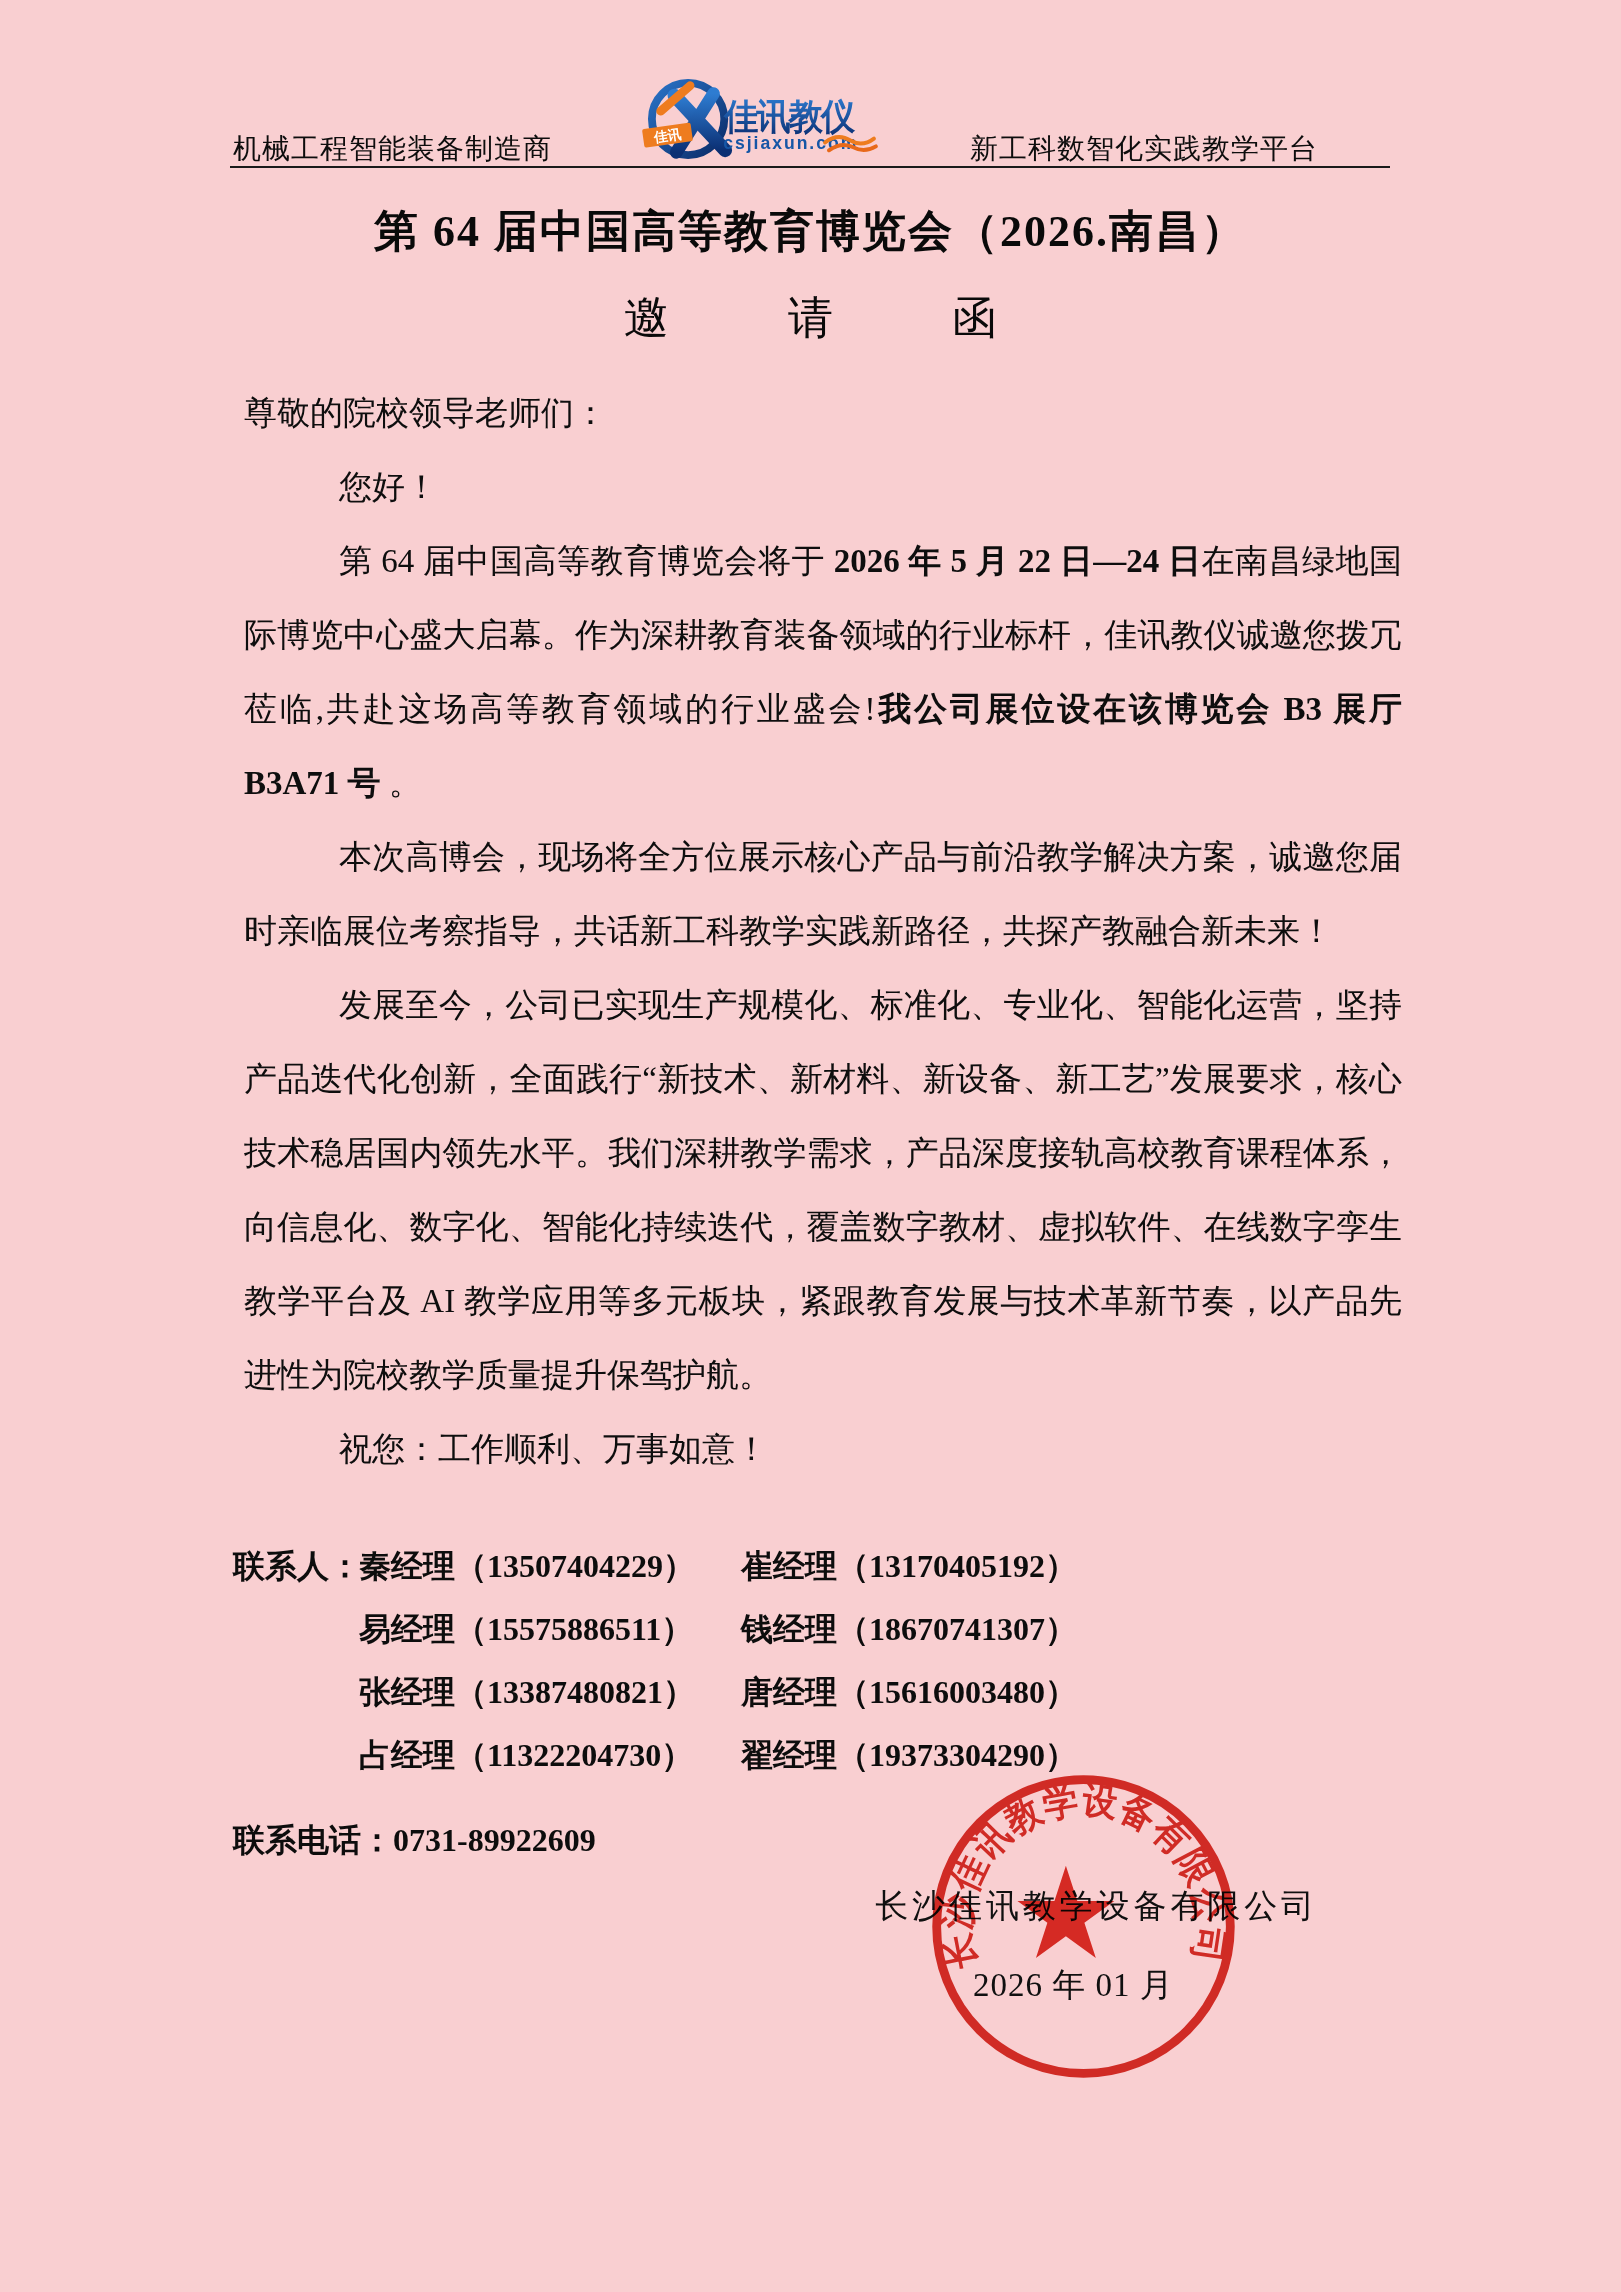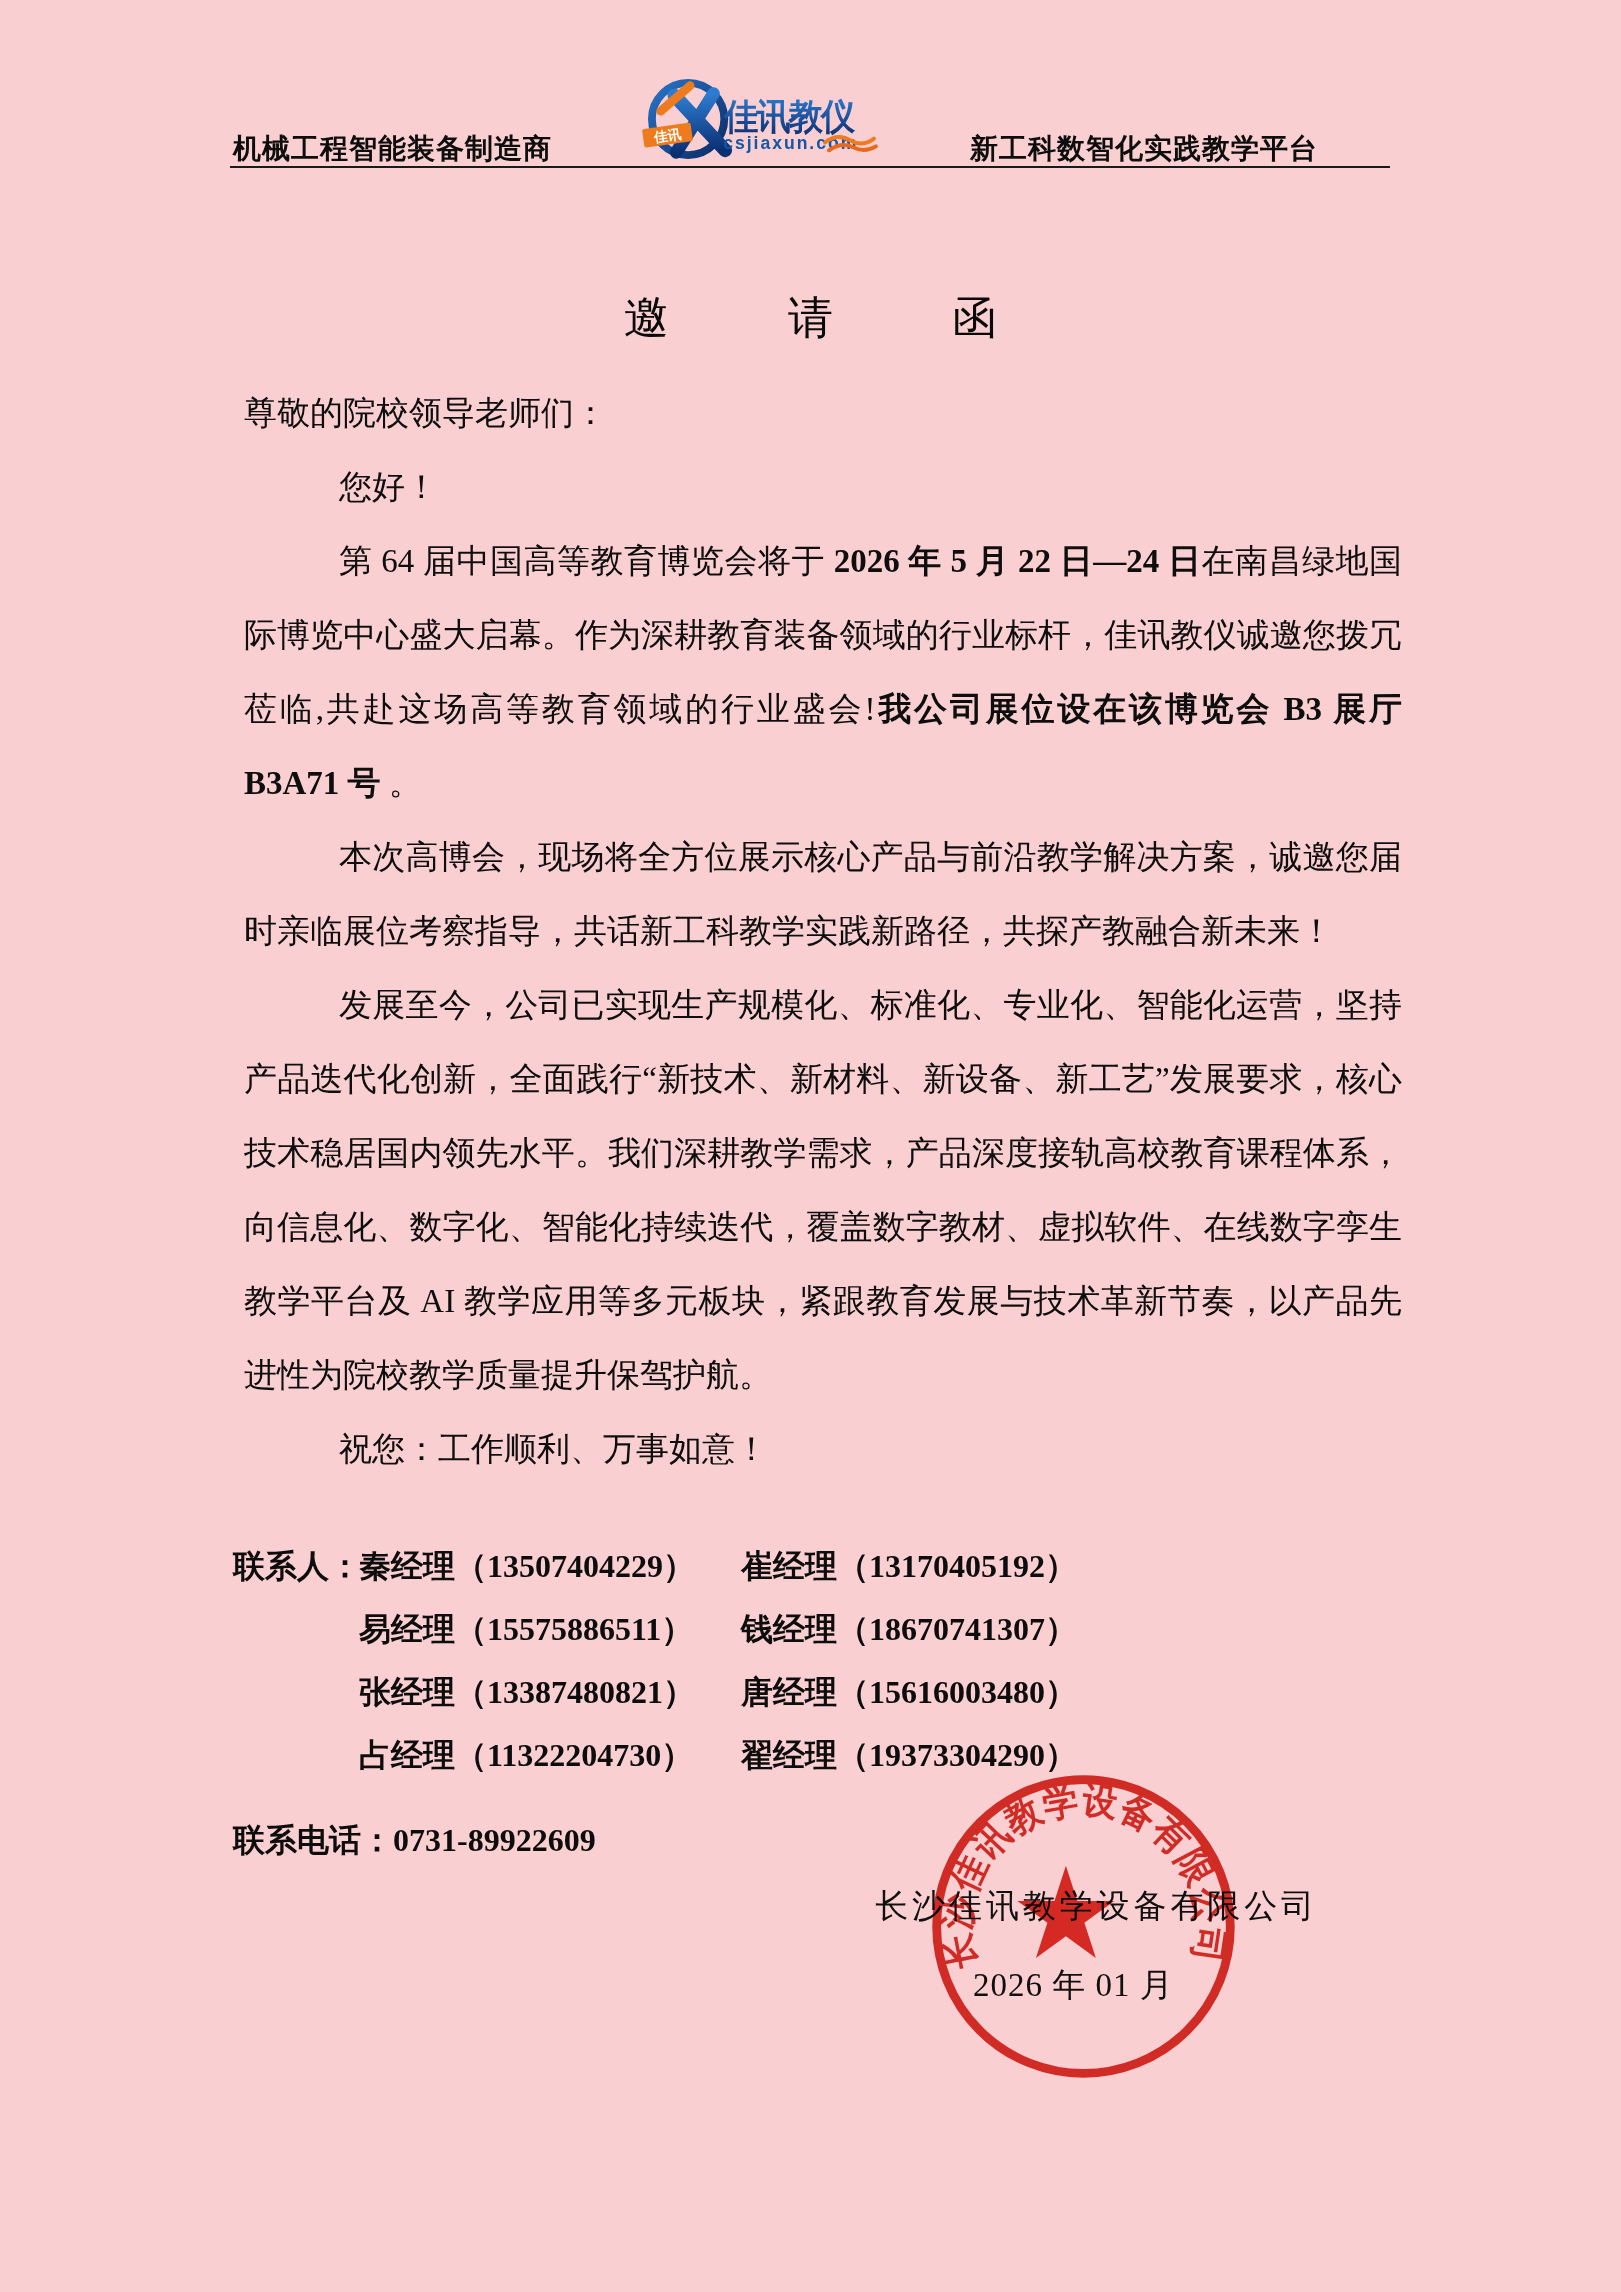--- a/index.html
+++ b/index.html
@@ -7,21 +7,21 @@
     position:relative;
     width:1621px;height:2293px;
     background:#f9cfd1;
     font-family:"Liberation Serif","DejaVu Serif",serif;
     color:#111;
     overflow:hidden;
   }
   
   .tagline{
     position:absolute;top:130px;
-    font-size:28px;font-weight:bold;letter-spacing:1px;
+    font-size:28px;font-weight:normal;letter-spacing:1px;
     color:#0d0d0d;white-space:nowrap;
   }
   .tagline-left{left:233px;}
   .tagline-right{right:303px;}
   .header-rule{
     position:absolute;left:230px;top:166px;
     width:1160px;height:0;border-top:2px solid #1a1a1a;
   }
   .logo{position:absolute;left:637px;top:74px;}
   
@@ -111,20 +111,21 @@
         <path d="M192 70 Q205 60 218 68 Q230 75 242 66" fill="none" stroke="#ee7c1f" stroke-width="4" stroke-linecap="round"></path>
         <path d="M196 78 Q209 69 221 75 Q232 81 244 74" fill="none" stroke="#e8691a" stroke-width="4" stroke-linecap="round"></path>
       </g>
     </svg>
 
     <div class="tagline tagline-right">新工科数智化实践教学平台</div>
 
     <div class="header-rule"></div>
   </div>
 
+  <div class="doc-title">第 64 届中国高等教育博览会（2026.南昌）</div>
   <div class="doc-subtitle">邀 请 函</div>
 
   <div class="letter-body">
     <p>尊敬的院校领导老师们：</p>
     <p class="para-indent">您好！</p>
     <p class="para-indent"><span>第 64 届中国高等教育博览会将于 </span><span class="bold">2026 年 5 月 22 日—24 日</span><span>在南昌绿地国际博览中心盛大启幕。作为深耕教育装备领域的行业标杆，佳讯教仪诚邀您拨冗莅临,共赴这场高等教育领域的行业盛会!</span><span class="bold">我公司展位设在该博览会 B3 展厅 B3A71 号</span><span> 。</span></p>
     <p class="para-indent">本次高博会，现场将全方位展示核心产品与前沿教学解决方案，诚邀您届时亲临展位考察指导，共话新工科教学实践新路径，共探产教融合新未来！</p>
     <p class="para-indent">发展至今，公司已实现生产规模化、标准化、专业化、智能化运营，坚持产品迭代化创新，全面践行“新技术、新材料、新设备、新工艺”发展要求，核心技术稳居国内领先水平。我们深耕教学需求，产品深度接轨高校教育课程体系，向信息化、数字化、智能化持续迭代，覆盖数字教材、虚拟软件、在线数字孪生教学平台及 AI 教学应用等多元板块，紧跟教育发展与技术革新节奏，以产品先进性为院校教学质量提升保驾护航。</p>
     <p class="para-indent">祝您：工作顺利、万事如意！</p>
   </div>

